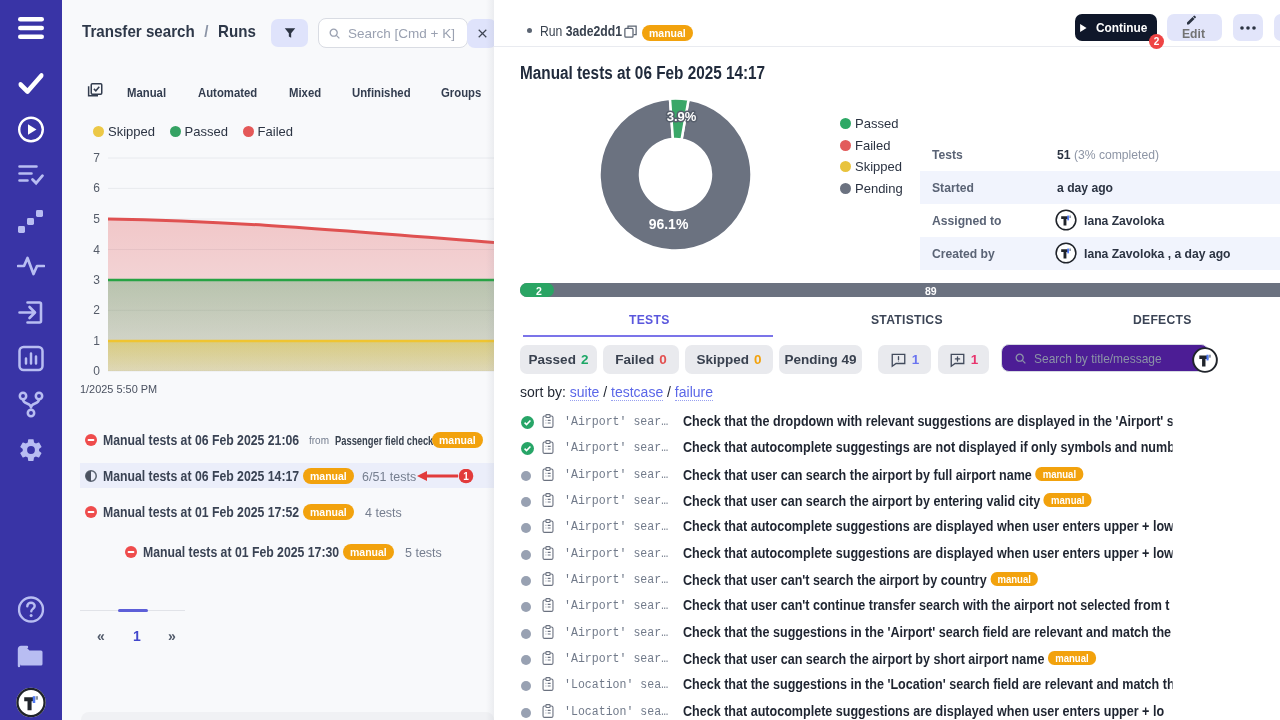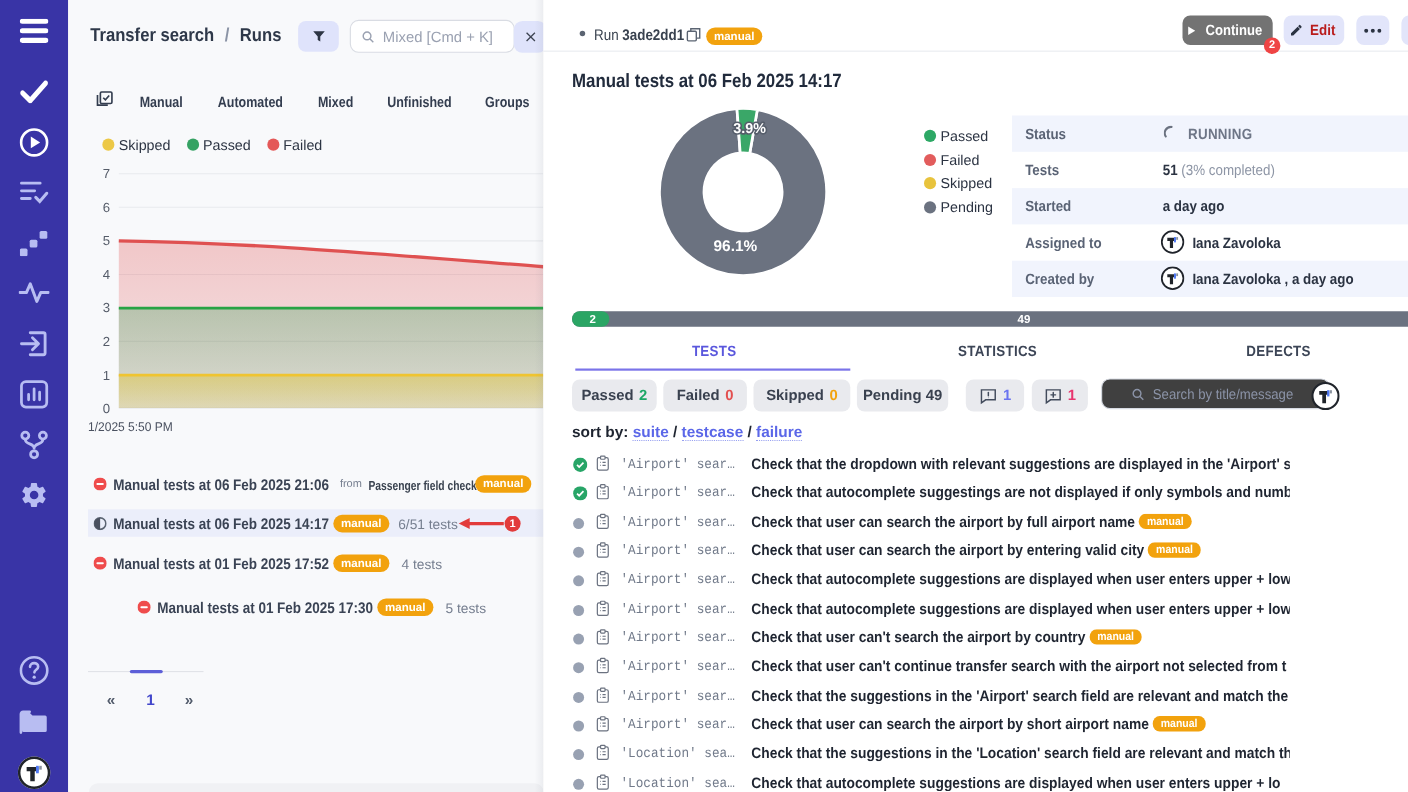--- a/index.html
+++ b/index.html
@@ -38,46 +38,46 @@
   .pgbar { position:absolute; left:18px; top:610px; width:105px; height:1px; background:#e1e3e8; }
   .pgactive { position:absolute; left:56px; top:609px; width:30px; height:3px; background:#5d5fd8; border-radius:2px; }
   .pgnav { position:absolute; top:628px; font-size:14px; font-weight:bold; color:#525b6b; }
 
   
   #rightpanel { position:absolute; left:494px; top:0; width:786px; height:720px; background:#fff; }
   .rp-header { position:absolute; left:0; top:0; width:786px; height:47px; border-bottom:1px solid #e9ebf0; background:#fff; }
   .rp-title { position:absolute; left:26px; top:63px; font-size:17.5px; font-weight:bold; color:#212b3c; transform:scaleX(0.875); transform-origin:0 50%; white-space:nowrap; }
 
   .btn { position:absolute; top:14px; height:27px; border-radius:7px; font-size:13.5px; font-weight:bold; display:flex; align-items:center; justify-content:center; }
-  .btn-primary { background:#737373; color:#fff; }
-  .btn-light { background:#e2e5fa; color:#b91c1c; }
+  .btn-primary { background:#0f172a; color:#fff; }
+  .btn-light { background:#e2e5fa; color:#737373;flex-direction:column; }
 
   
   .inforow { position:absolute; left:426px; width:360px; height:33px; font-size:13.5px; }
   .inforow.alt { background:#f1f4fd; }
   .inforow .lab { position:absolute; left:12px; top:9px; font-weight:bold; color:#5a6375; transform:scaleX(0.9); transform-origin:0 50%; white-space:nowrap; }
   .inforow .val { position:absolute; left:137px; top:9px; color:#2b3342; font-weight:bold; transform:scaleX(0.9); transform-origin:0 50%; white-space:nowrap; }
 
   
   .pbar { position:absolute; left:26px; top:283px; width:760px; height:14px; background:#6b7280; border-radius:7px 0 0 7px; }
   .pbar .seg { position:absolute; left:0; top:0; width:34px; height:14px; background:#2aa564; border-radius:7px; }
   .pbar b { position:absolute; color:#fff; font-size:10.5px; top:1.5px; }
 
   
   .rp-tab { position:absolute; top:312px; font-size:13.5px; font-weight:bold; color:#3c4556; letter-spacing:.3px; transform:scaleX(0.9); transform-origin:0 50%; }
   .rp-tab.active { color:#5a57dd; }
   .tab-underline { position:absolute; left:29px; top:335px; width:250px; height:2px; background:#7b74e9; }
 
   
   .chip { position:absolute; top:345px; height:29px; background:#e9eaee; border-radius:7px; font-size:13.5px; font-weight:bold; color:#39414f; display:flex; align-items:center; justify-content:center; gap:5px; }
   .chip .n-green { color:#1ca766; } .chip .n-red { color:#e34f4f; } .chip .n-org { color:#f2a20d; } .chip .n-ind { color:#6a74f0; } .chip .n-pink { color:#e8356e; }
-  .rp-search { position:absolute; left:507px; top:344px; width:208px; height:28px; background:#404040; border:1px solid #d6dae2; border-radius:8px; display:flex; align-items:center; padding-left:26px; }
+  .rp-search { position:absolute; left:507px; top:344px; width:208px; height:28px; background:#4c1d95; border:1px solid #d6dae2; border-radius:8px; display:flex; align-items:center; padding-left:12px; }
   .rp-search span { color:#8b93a7; font-size:13px; margin-left:7px; transform:scaleX(0.92); transform-origin:0 50%; }
 
-  .sortby { position:absolute; left:26px; top:384px; font-size:14px; color:#1e2430;font-weight:bold; }
+  .sortby { position:absolute; left:26px; top:384px; font-size:14px; color:#1e2430; }
   .sortby a { color:#5b67e8; text-decoration:none; border-bottom:1.5px dotted #97a0f0; }
 
   
   .trow { position:absolute; left:0; width:786px; height:26.3px; }
   .trow .mono { position:absolute; left:70px; top:5px; font-family:"Liberation Mono", monospace; font-size:12.5px; color:#717a8a; transform:scaleX(0.925); transform-origin:0 50%; white-space:nowrap; }
   .trow .tt { position:absolute; left:189px; top:4px; font-size:13.8px; font-weight:bold; color:#1f2531; white-space:nowrap; width:538px; overflow:hidden; transform:scaleX(0.91); transform-origin:0 50%; }
   .trow svg { position:absolute; }
   .graydot { position:absolute; left:27px; top:8px; width:10px; height:10px; border-radius:50%; background:#98a1b2; }
 </style>
 </head>
@@ -165,21 +165,21 @@
   <div class="filter-btn">
       <svg width="14" height="14" viewBox="0 0 24 24" fill="#2d3544">
         <path d="M3 4h18l-7 8.5V20l-4-2.2v-5.3L3 4z"></path>
       </svg>
     </div>
   <div class="lp-search">
       <svg width="13" height="13" viewBox="0 0 24 24" fill="none" stroke="#9aa1b1" stroke-width="2.4">
         <circle cx="10.5" cy="10.5" r="6.5"></circle>
         <path d="M15.5 15.5 21 21"></path>
       </svg>
-      <span>Mixed [Cmd + K]</span>
+      <span>Search [Cmd + K]</span>
     </div>
   <div class="x-btn">
       <svg width="13" height="13" viewBox="0 0 24 24" fill="none" stroke="#3f4553" stroke-width="2.2">
         <path d="M5 5l14 14M19 5L5 19"></path>
       </svg>
     </div>
 
   <div class="lp-tabs">
     <svg style="position:absolute;left:24px;top:-4px" width="18" height="18" viewBox="0 0 24 24" fill="none" stroke="#333d4f" stroke-width="2">
         <rect x="7" y="3.5" width="14" height="14" rx="1.5"></rect>
@@ -341,27 +341,20 @@
       <text x="-7" y="54" font-size="14" font-weight="bold" fill="#fff" text-anchor="middle">96.1%</text>
     </g>
   </svg>
   <div class="abs" style="left:346px;top:116px;font-size:13px;color:#2b3342">
     <div style="margin-bottom:6.5px"><span class="legend-dot" style="background:#2da865"></span>Passed</div>
     <div style="margin-bottom:6.5px"><span class="legend-dot" style="background:#e25c5c"></span>Failed</div>
     <div style="margin-bottom:6.5px"><span class="legend-dot" style="background:#e8c33d"></span>Skipped</div>
     <div><span class="legend-dot" style="background:#6b7280"></span>Pending</div>
   </div>
 
-  <div class="inforow alt" style="top:105px">
-    <span class="lab">Status</span>
-    <svg class="abs" style="left:138px;top:9px" width="14" height="14" viewBox="0 0 16 16" fill="none" stroke="#6b7280" stroke-width="2.2" stroke-linecap="round">
-        <path d="M8 1.5 A6.5 6.5 0 0 0 2 11.5"></path>
-      </svg>
-    <span class="val" style="left:160px;color:#6e7687;letter-spacing:.3px">RUNNING</span>
-  </div>
   <div class="inforow" style="top:138px">
     <span class="lab">Tests</span>
     <span class="val">51 <span style="font-weight:normal;color:#8d95a5">(3% completed)</span></span>
   </div>
   <div class="inforow alt" style="top:171px">
     <span class="lab">Started</span>
     <span class="val">a day ago</span>
   </div>
   <div class="inforow alt" style="top:237px">
     <span class="lab">Created by</span>
@@ -380,21 +373,21 @@
         <path d="M9 10.5h11v4.2h-3.4V24h-4.2V14.7H9z" fill="#20242b"></path>
         <rect x="17.8" y="9.5" width="2.6" height="7" fill="#4f79f5"></rect>
         <rect x="20.8" y="9.5" width="2.4" height="3.6" fill="#8a929e"></rect>
       </svg>
     <span class="val" style="left:164px">Iana Zavoloka</span>
   </div>
 
   <div class="pbar">
     <div class="seg"></div>
     <b style="left:16px">2</b>
-    <b style="left:405px">49</b>
+    <b style="left:405px">89</b>
   </div>
 
   <span class="rp-tab active" style="left:135px">TESTS</span>
   <span class="rp-tab" style="left:377px">STATISTICS</span>
   <span class="rp-tab" style="left:639px">DEFECTS</span>
   <div class="tab-underline"></div>
 
   <div class="chip" style="left:26px;width:77px">Passed <span class="n-green">2</span></div>
   <div class="chip" style="left:109px;width:76px">Failed <span class="n-red">0</span></div>
   <div class="chip" style="left:191px;width:88px">Skipped <span class="n-org">0</span></div>

